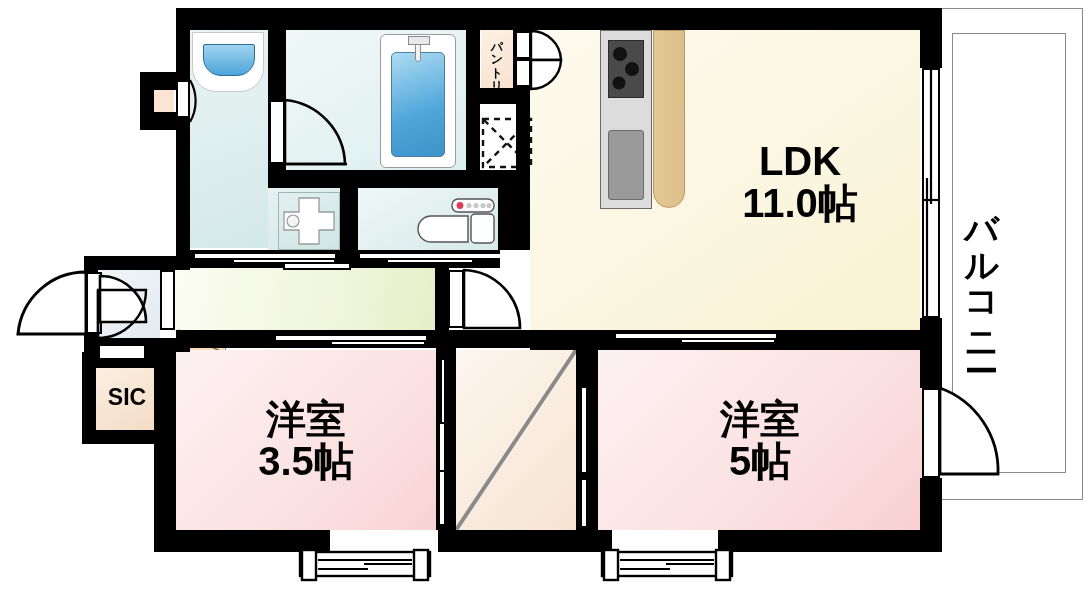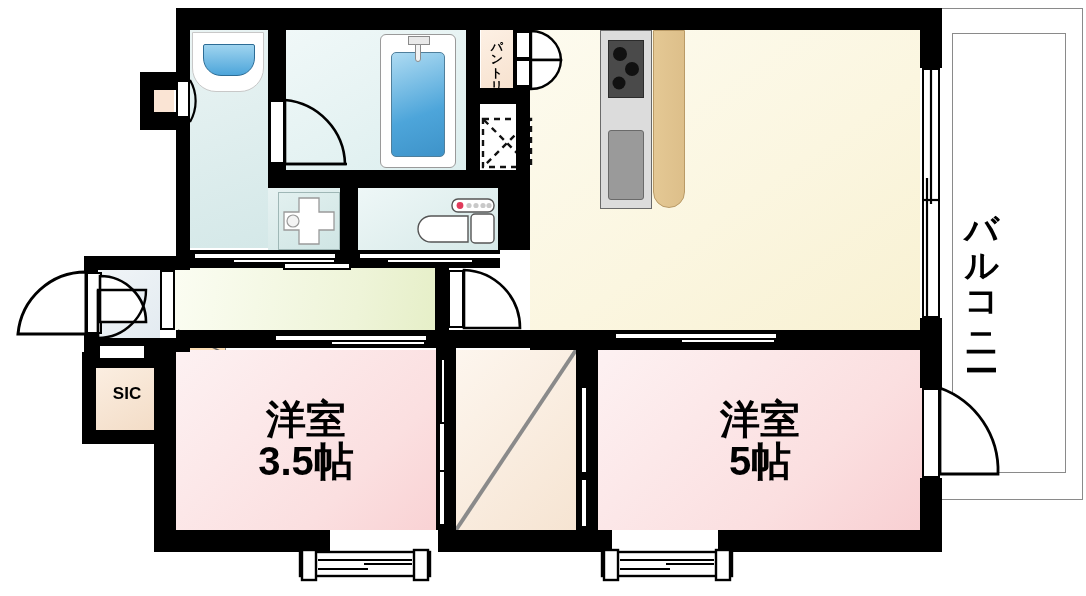--- a/index.html
+++ b/index.html
@@ -21,34 +21,36 @@
 
 <div id="stage">
 
   <div class="abs" style="left:935px;top:8px;width:148px;height:492px;border:1.5px solid #8a8a8a;background:#fff;"></div>
   <div class="abs" style="left:952px;top:33px;width:114px;height:440px;border:1.5px solid #8a8a8a;background:#fff;"></div>
   <div class="vlbl" style="left:962px;top:190px;font-size:34px;letter-spacing:2px;">バルコニー</div>
 
   <div class="abs room" style="left:530px;top:28px;width:390px;height:310px;
               background:linear-gradient(145deg,#fdfbef 0%,#fbf6e0 55%,#f8f1d2 100%);"></div>
 
+  <div class="lbl" style="left:690px;top:140px;width:220px;font-size:40px;">LDK
+11.0帖</div>
 
   <div class="abs room" style="left:175px;top:268px;width:260px;height:62px;
               background:linear-gradient(100deg,#fbfdf2 0%,#eef4d8 70%,#e6efc8 100%);"></div>
 
   <div class="abs room" style="left:98px;top:268px;width:62px;height:78px;
               background:linear-gradient(135deg,#f1f5f8 0%,#e2eaf0 100%);"></div>
   <div class="abs" style="left:178px;top:330px;width:48px;height:24px;background:#fadcb4;border:1px solid #8a8a8a;"></div>
   <svg class="abs" style="left:178px;top:330px;" width="48" height="24">
     <line x1="0" y1="0" x2="48" y2="24" stroke="#6b6b6b" stroke-width="1.5"></line>
   </svg>
 
   <div class="abs room" style="left:96px;top:368px;width:62px;height:62px;
               background:linear-gradient(150deg,#fbeee1 0%,#f3dcc6 100%);"></div>
-  <div class="lbl" style="left:96px;top:385px;width:62px;font-size:17px;">SIC</div>
+  <div class="lbl" style="left:96px;top:385px;width:62px;font-size:23px;">SIC</div>
 
   <div class="abs room" style="left:188px;top:30px;width:80px;height:218px;
               background:linear-gradient(160deg,#eaf4f4 0%,#d4e8e8 100%);"></div>
 
   <div class="abs room" style="left:286px;top:30px;width:180px;height:140px;
               background:linear-gradient(150deg,#f0f8f8 0%,#dceeee 100%);"></div>
 
   <div class="abs room" style="left:268px;top:188px;width:80px;height:62px;
               background:linear-gradient(150deg,#e7f2f2 0%,#cfe5e4 100%);"></div>
 

